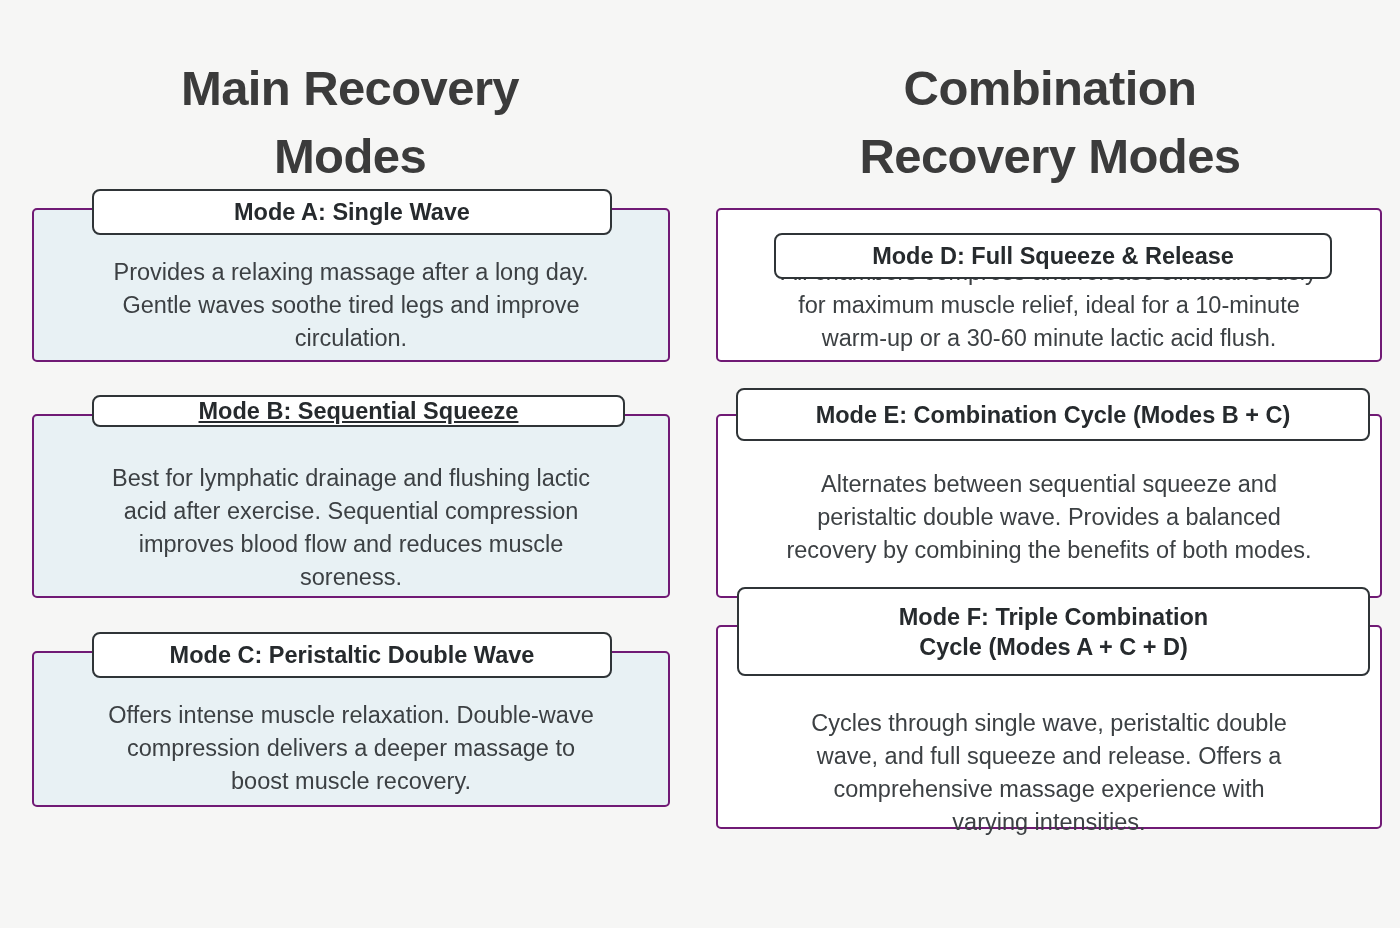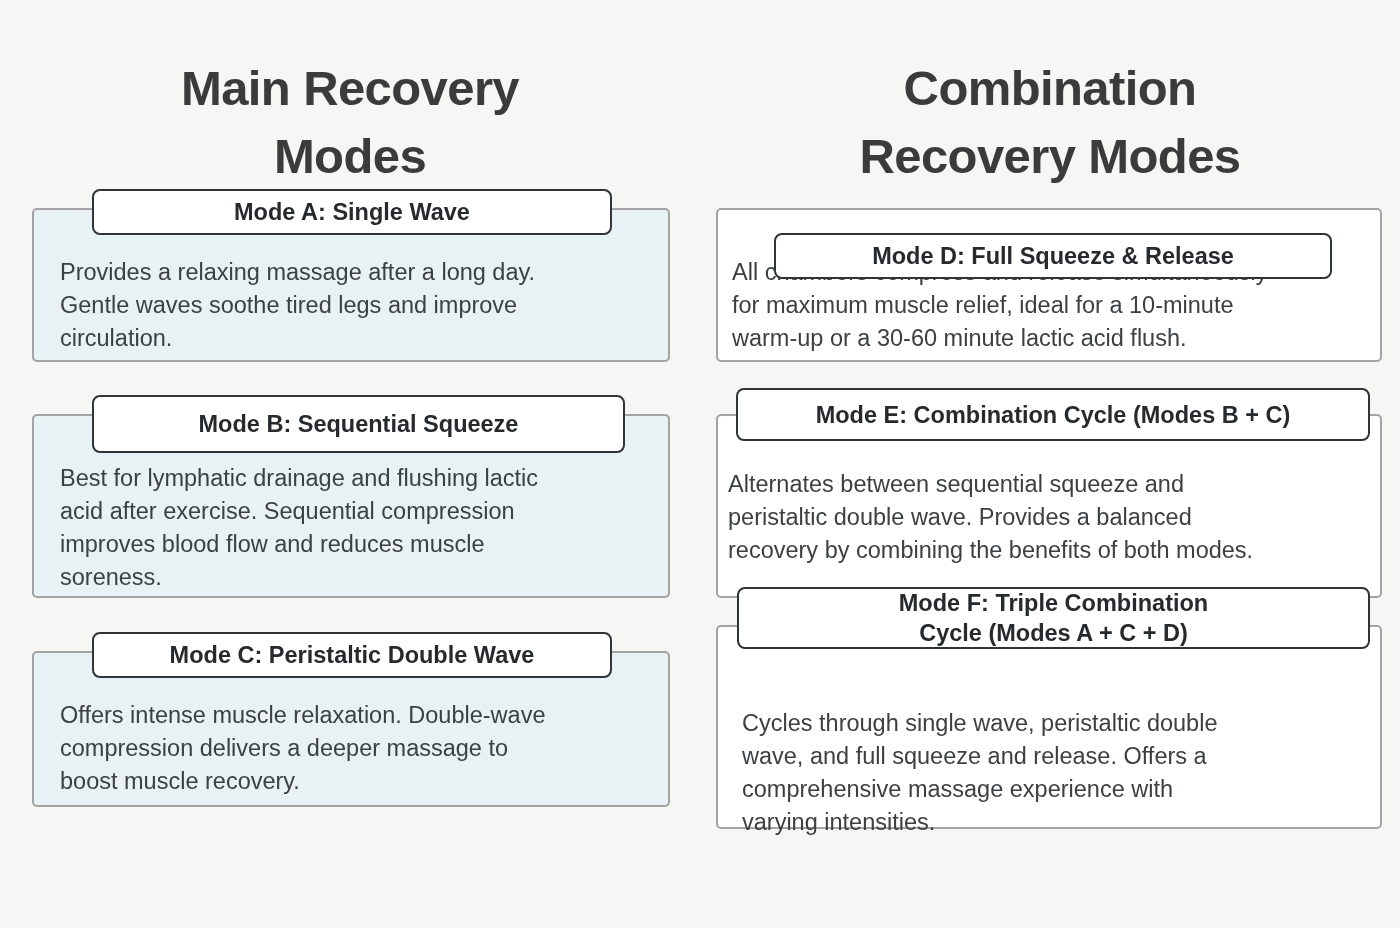--- a/index.html
+++ b/index.html
@@ -50,23 +50,23 @@
   }
 
   .card {
     position: relative;
     box-sizing: border-box;
   }
 
   .card-body {
     position: relative;
     box-sizing: border-box;
-    border: 2px solid #a3a3a3;
+    border: 2px solid #701a75;
     border-radius: 5px;
-    text-align: left;
+    text-align: center;
   }
 
   .card--tinted .card-body {
     background: #e8f1f4;
   }
   .card--plain .card-body {
     background: #ffffff;
   }
 
   .card-desc {
@@ -100,35 +100,35 @@
 
   .card--a .card-body { margin: 0 30px 0 32px; height: 154px; padding: 46px 26px 0 26px; }
   .card--b .card-body { margin: 0 30px 0 32px; height: 184px; padding: 46px 26px 0 26px; }
   .card--c .card-body { margin: 0 30px 0 32px; height: 156px; padding: 46px 26px 0 26px; }
 
   .card--a { margin-top: 18px; }
   .card--b { margin-top: 52px; }
   .card--c { margin-top: 53px; }
 
   .card--a .card-title { left: 92px; right: 88px; top: -19px; height: 46px; }
-  .card--b .card-title { left: 92px; right: 75px; top: -19px; height: 58px; }
+  .card--b .card-title { left: 92px; right: 75px; top: -19px; height: 32px; text-decoration: underline; }
   .card--c .card-title { left: 92px; right: 88px; top: -19px; height: 46px; }
 
   
   .card--d .card-body { margin: 0 18px 0 16px; height: 154px; padding: 46px 14px 0 14px; }
   .card--e .card-body { margin: 0 18px 0 16px; height: 184px; padding: 52px 10px 0 10px; }
   .card--f .card-body { margin: 0 18px 0 16px; height: 204px; padding: 80px 24px 0 24px; }
 
   .card--d { margin-top: 18px; }
   .card--e { margin-top: 52px; }
   .card--f { margin-top: 27px; }
 
   .card--d .card-title { left: 74px; right: 68px; top: -19px; height: 46px; margin-top: 44px; }
   .card--e .card-title { left: 36px; right: 30px; top: -26px; height: 53px; }
-  .card--f .card-title { left: 37px; right: 30px; top: -38px; height: 62px; line-height: 30px; }
+  .card--f .card-title { left: 37px; right: 30px; top: -38px; height: 89px; line-height: 30px; }
 </style>
 </head>
 <body>
 
 <div class="board">
 
   <div class="column column--left">
 
     <h1 class="column-title">Main Recovery
 Modes</h1>

